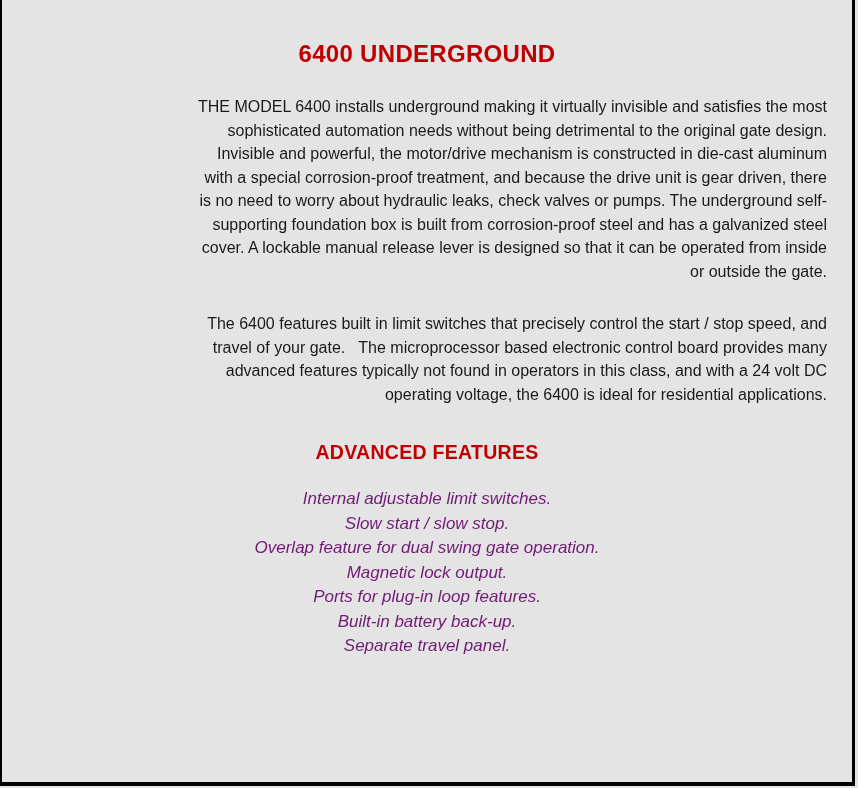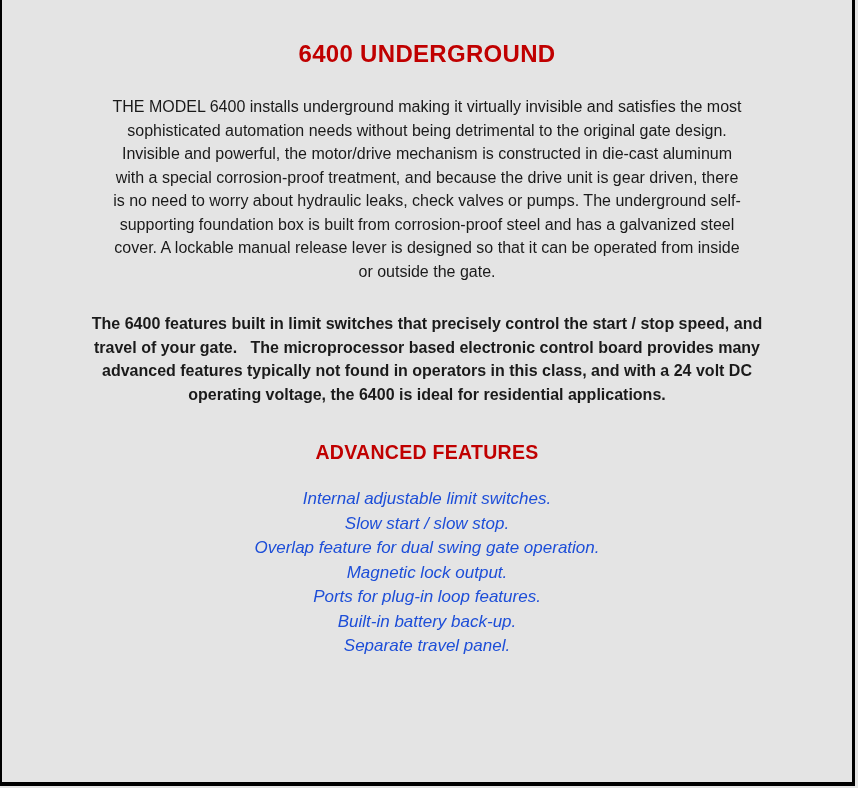--- a/index.html
+++ b/index.html
@@ -34,37 +34,38 @@
     color: #c00000;
     letter-spacing: 0.3px;
   }
   .para {
     margin: 0 auto;
     width: 800px;
     white-space: pre-wrap;
     font-size: 16px;
     line-height: 23.5px;
     color: #1a1a1a;
+    text-align: right;
   }
   .para.first { margin-top: 27px; }
-  .para.second { margin-top: 29px; font-weight: bold; }
+  .para.second { margin-top: 29px; }
   .subtitle {
     margin: 34px 0 16px 0;
     font-size: 19.5px;
     line-height: 24px;
     font-weight: bold;
     color: #c00000;
     letter-spacing: 0.3px;
   }
   .features {
     margin-top: 23px;
     font-style: italic;
     font-size: 17px;
     line-height: 24.5px;
-    color: #1d4ed8;
+    color: #701a75;
   }
   .feature-item { margin: 0; }
 </style>
 </head>
 <body>
 
 <div class="sheet">
   <h1 class="title">6400 UNDERGROUND</h1>
 
   <p class="para first">THE MODEL 6400 installs underground making it virtually invisible and satisfies the most

